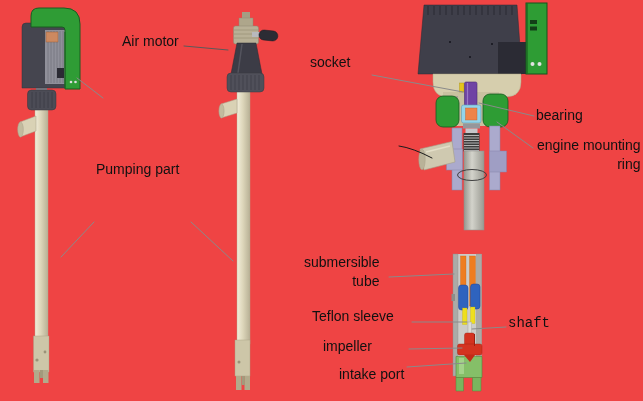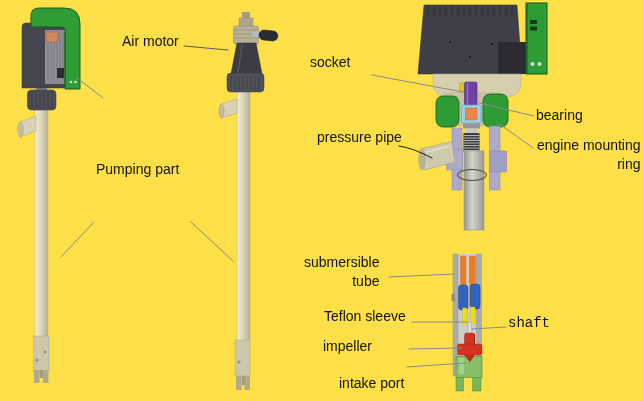--- a/index.html
+++ b/index.html
@@ -1,19 +1,19 @@
 <!DOCTYPE html>
 <html><head>
 <meta charset="utf-8">
 <style>
   html,body{margin:0;padding:0;background:#fff;}
   .canvas{
     position:relative;
     width:643px;height:401px;
-    background:#fde047;
+    background:#ef4444;
     font-family:"Liberation Sans", sans-serif;
     overflow:hidden;
   }
   .art{position:absolute;left:0;top:0;width:643px;height:401px;}
   .lbl{
     position:absolute;
     font-size:14px;
     line-height:17px;
     color:#111111;
     white-space:nowrap;
@@ -158,27 +158,26 @@
       <path d="M506,327 L472,329" stroke="#8a8a8a" stroke-width="1"></path>
       <path d="M409,349 L462,348" stroke="#8a8a8a" stroke-width="1"></path>
       <path d="M407,367 L466,363" stroke="#8a8a8a" stroke-width="1"></path>
     </g>
   </svg>
 
   <div class="lbl" style="left:122px; top:33px;">Air motor</div>
   <div class="lbl" style="left:96px;  top:161px;">Pumping part</div>
   <div class="lbl" style="left:310px; top:54px;">socket</div>
   <div class="lbl" style="left:536px; top:107px;">bearing</div>
-  <div class="lbl" style="left:317px; top:129px;">pressure pipe</div>
   <div class="lbl two" style="left:537px; top:136px;">
     <div>engine mounting</div>
     <div>ring</div>
   </div>
   <div class="lbl two" style="left:304px; top:253px;">
     <div>submersible</div>
     <div>tube</div>
   </div>
-  <div class="lbl" style="left:312px; top:308px;margin-left:12px;">Teflon sleeve</div>
+  <div class="lbl" style="left:312px; top:308px;">Teflon sleeve</div>
   <div class="lbl" style="left:508px; top:315px;font-family:Liberation Mono, monospace;">shaft</div>
   <div class="lbl" style="left:323px; top:338px;">impeller</div>
-  <div class="lbl" style="left:315px; top:375px;padding-left:24px;">intake port</div>
+  <div class="lbl" style="left:315px; top:366px;padding-left:24px;">intake port</div>
 
 </div>
 
 </body></html>

